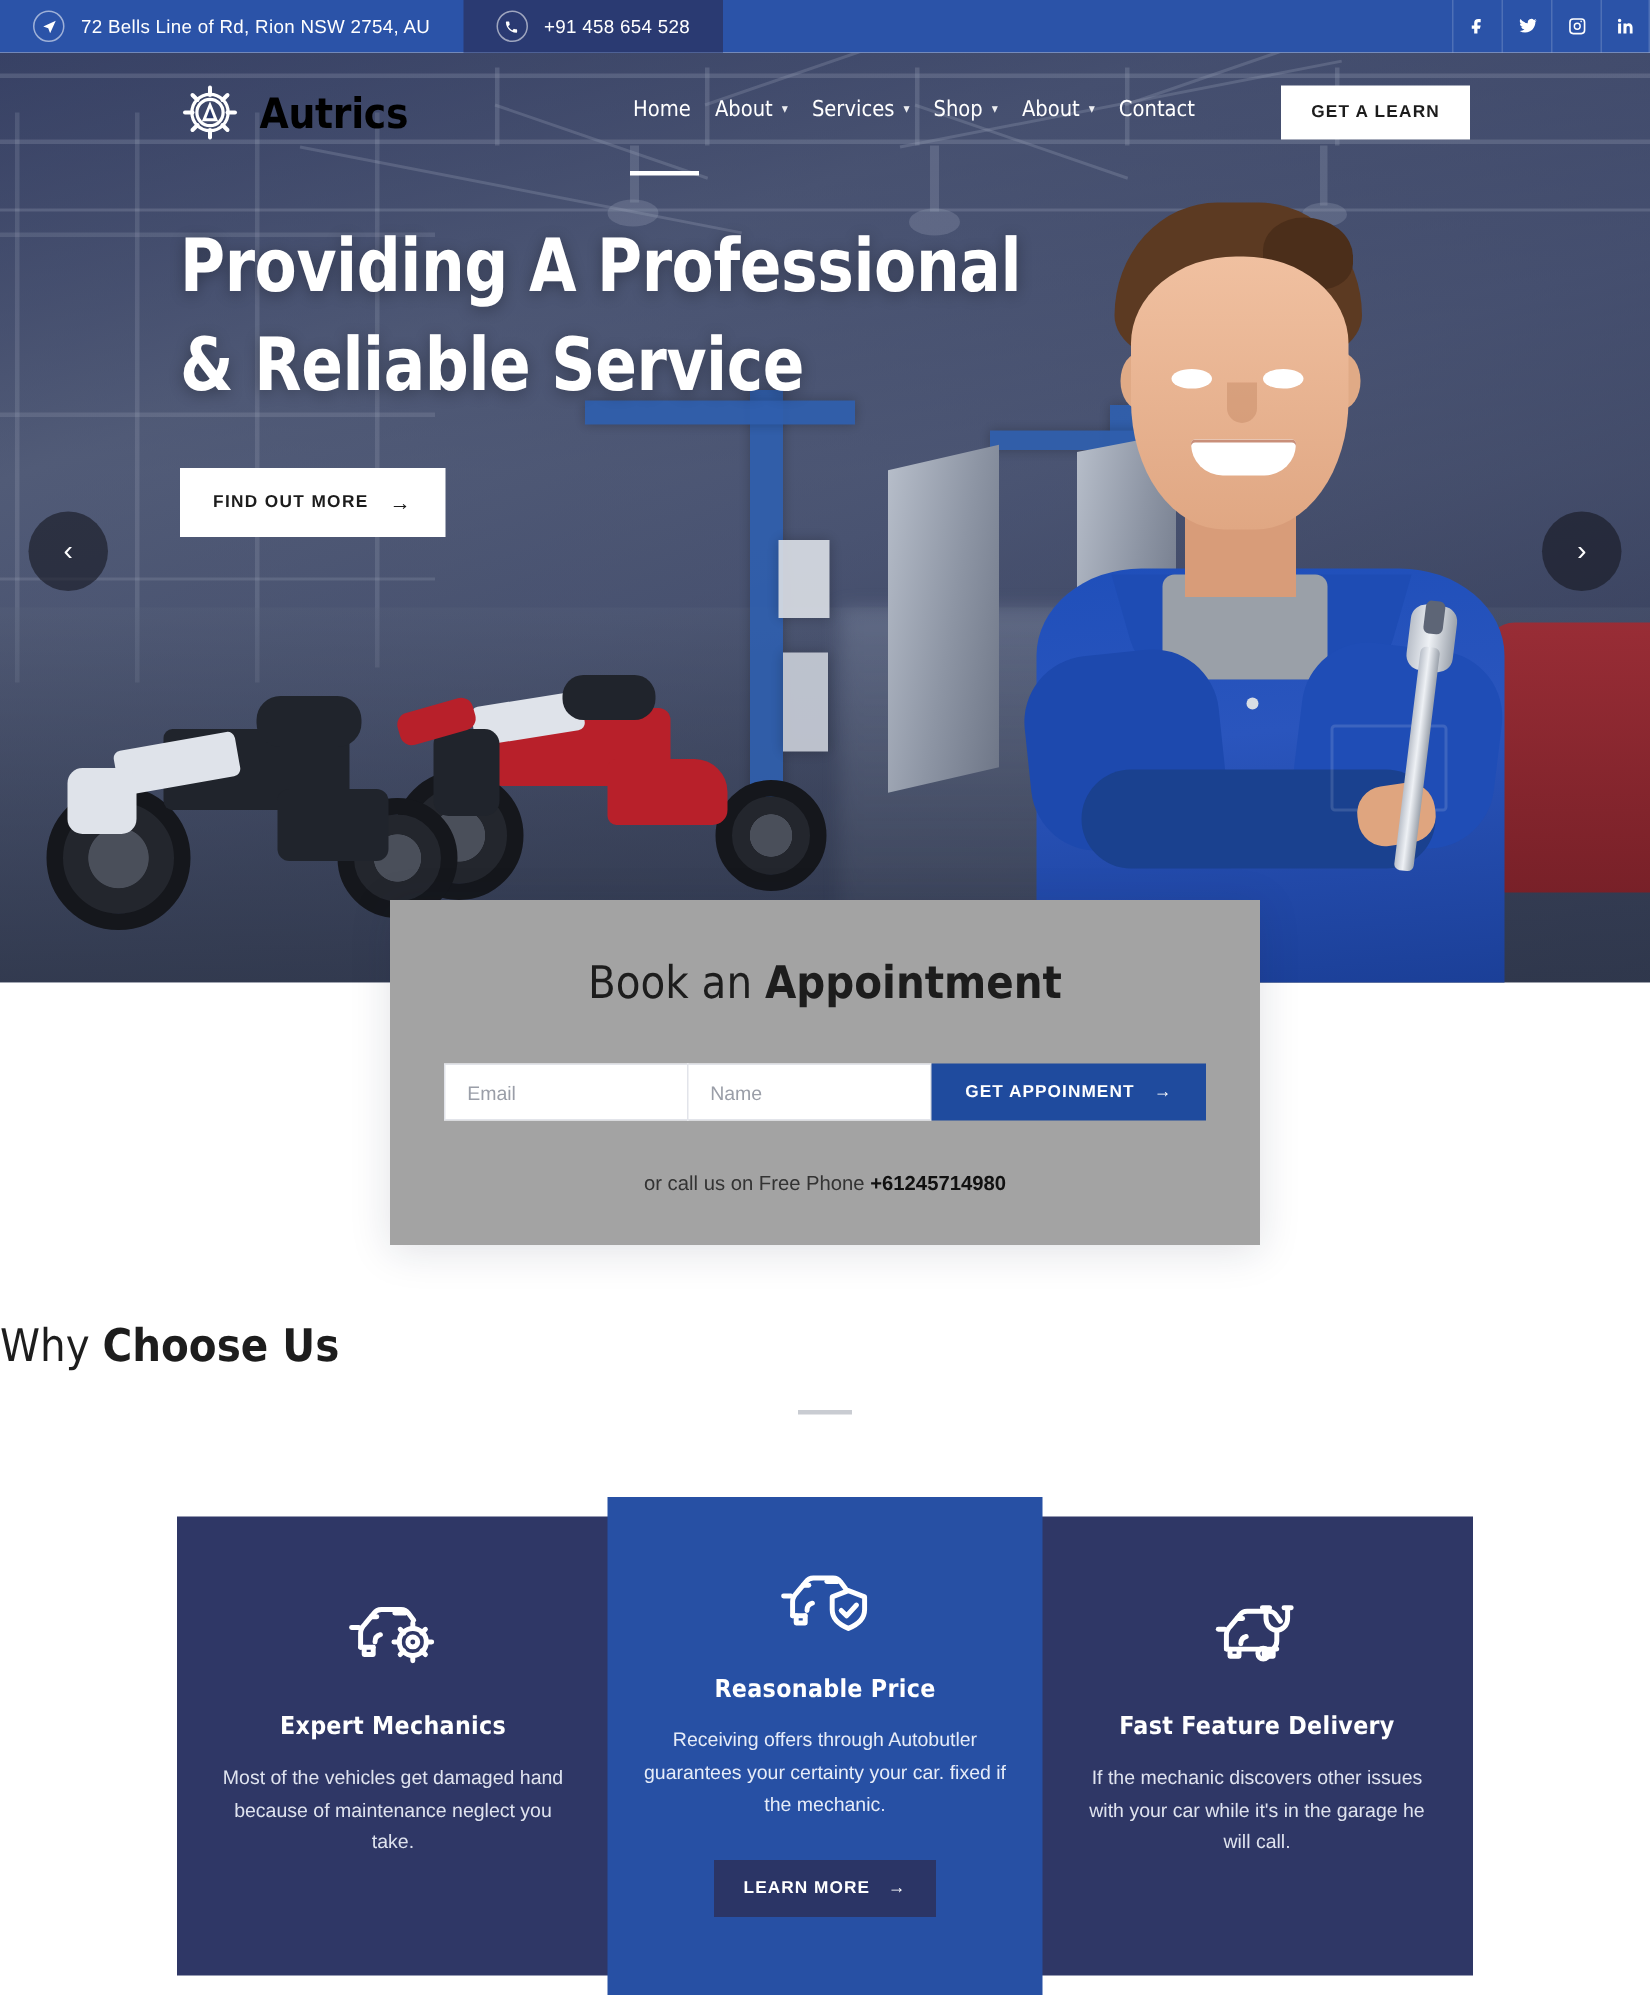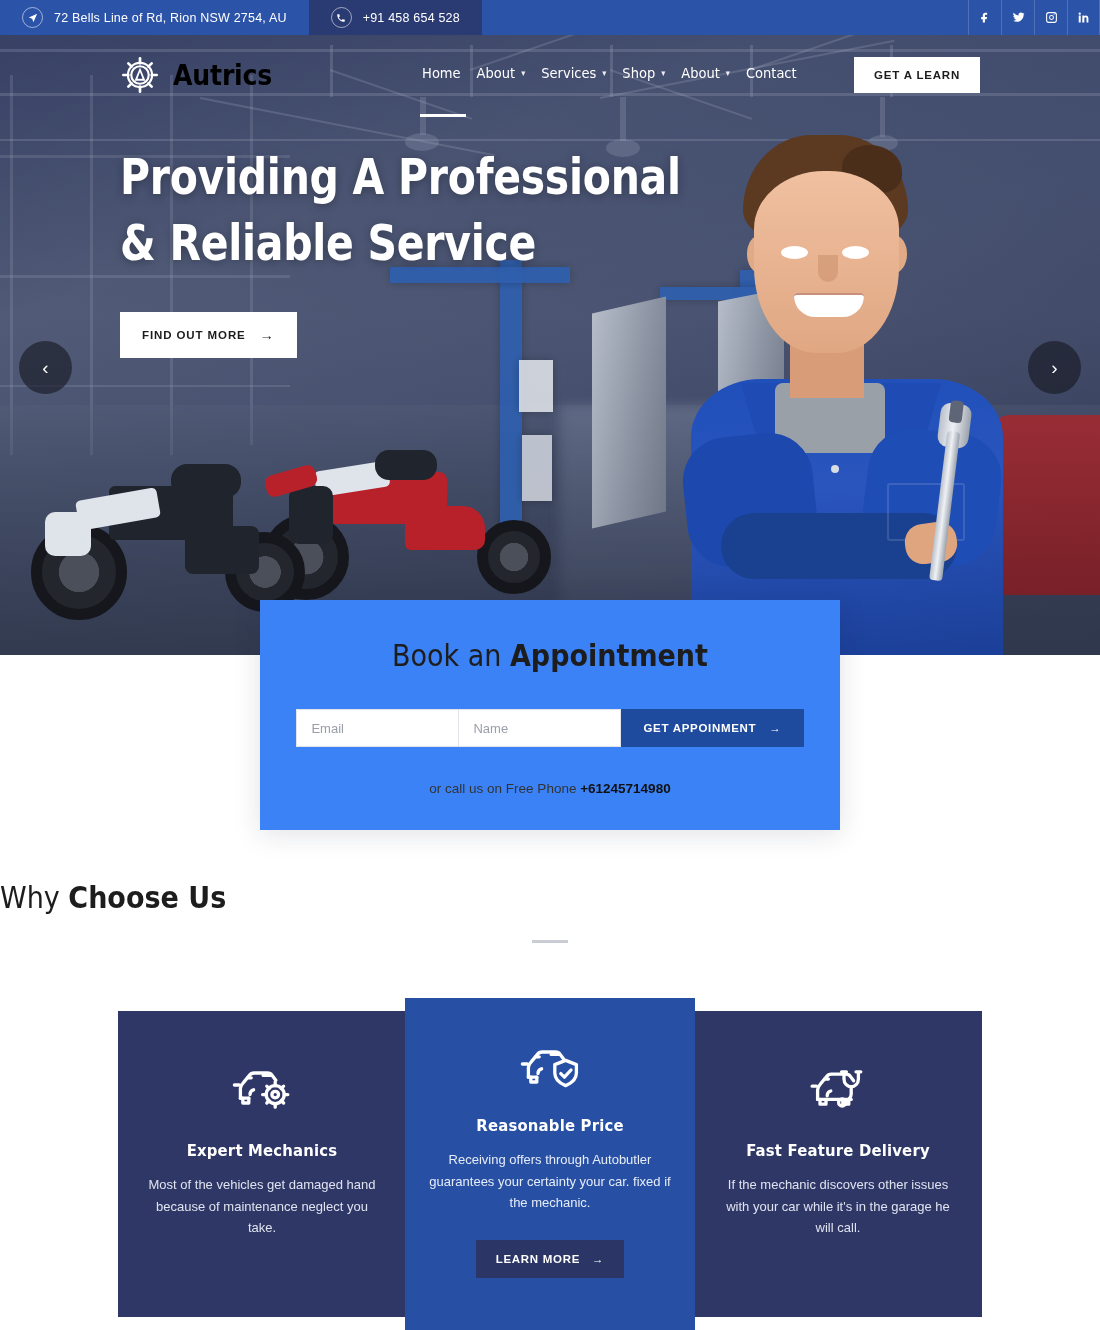--- a/index.html
+++ b/index.html
@@ -102,21 +102,21 @@
   .logo-mark { width:40px; height:40px; }
   .logo-text { font-size:28px; font-weight:bold; color:#000000; letter-spacing:-.2px; font-family:"DejaVu Sans Condensed","Liberation Sans",sans-serif; }
   .nav { display:flex; align-items:center; gap:16px; margin-left:150px; }
   .nav-item { position:relative; display:flex; align-items:center; gap:6px; font-size:14.5px; color:#fff; padding-bottom:4px;
       font-family:"DejaVu Sans Condensed","Liberation Sans",sans-serif; }
   .nav-item .cv { font-size:9px; opacity:.9; }
   .nav-item.active:after { content:""; position:absolute; left:-2px; bottom:-32px; width:46px; height:3px; background:#fff; }
   .btn-quote { margin-left:auto; background:#fff; color:#1c1c1c; padding:12px 20px; font-size:11.5px; font-weight:bold; letter-spacing:.8px; }
 
   
-  .appt { position:absolute; left:260px; top:600px; width:580px; height:230px; background:#3b82f6; z-index:20;
+  .appt { position:absolute; left:260px; top:600px; width:580px; height:230px; background:#a3a3a3; z-index:20;
      box-shadow:0 4px 26px rgba(20,30,60,.13); }
   .appt-title { text-align:center; padding-top:38px; font-size:30px; color:#1d1d1d; font-weight:300;
      font-family:"DejaVu Sans Condensed","Liberation Sans",sans-serif; }
   .appt-title b { font-weight:bold; }
   .appt-form { display:flex; justify-content:center; margin-top:36px; }
   .inp { width:163px; height:38px; border:1px solid #e2e4ea; padding:0 14px; font-size:13px; color:#9a9ea8; display:flex; align-items:center; background:#fff; }
   .inp + .inp { margin-left:-1px; }
   .btn-blue { height:38px; background:#1f4b9e; color:#fff; display:flex; align-items:center; gap:13px;
      padding:0 22px; font-size:11.5px; font-weight:bold; letter-spacing:.7px; }
   .appt-call { text-align:center; margin-top:34px; font-size:13.5px; color:#333; }

